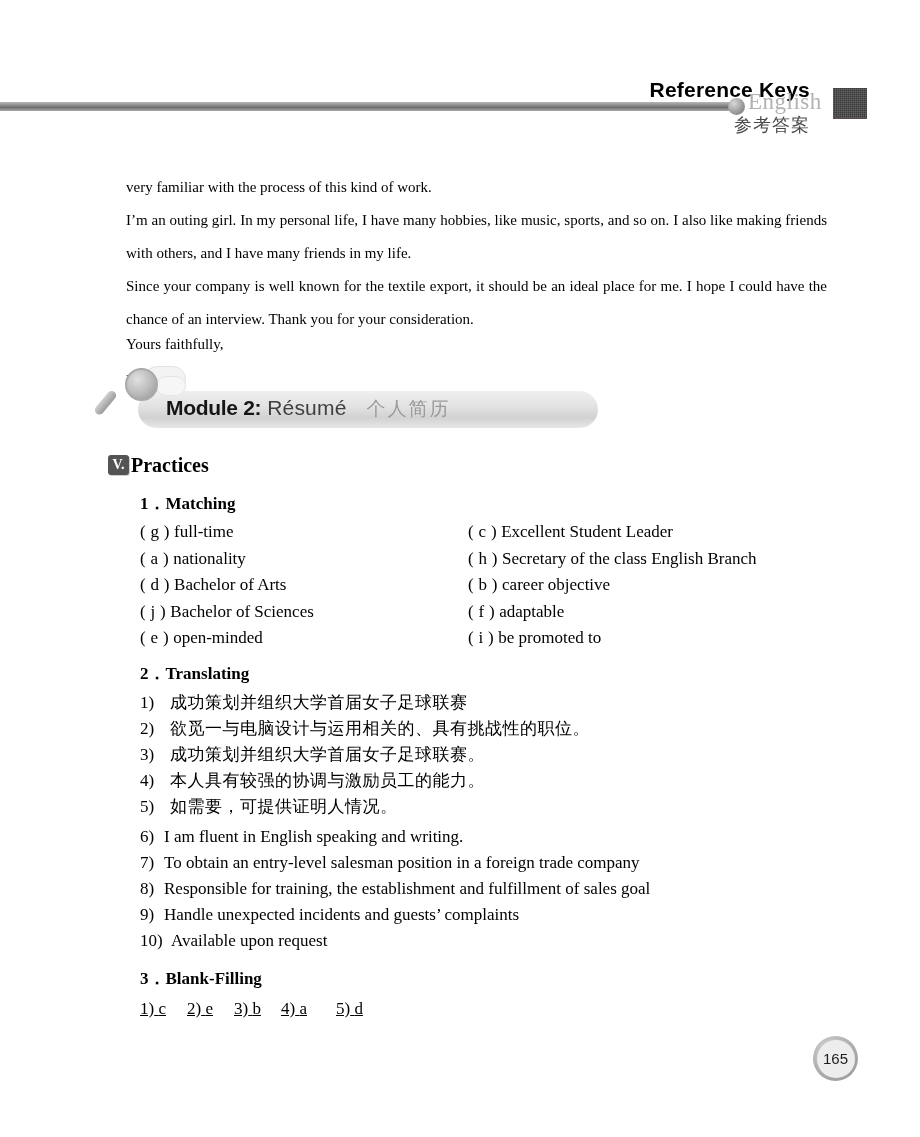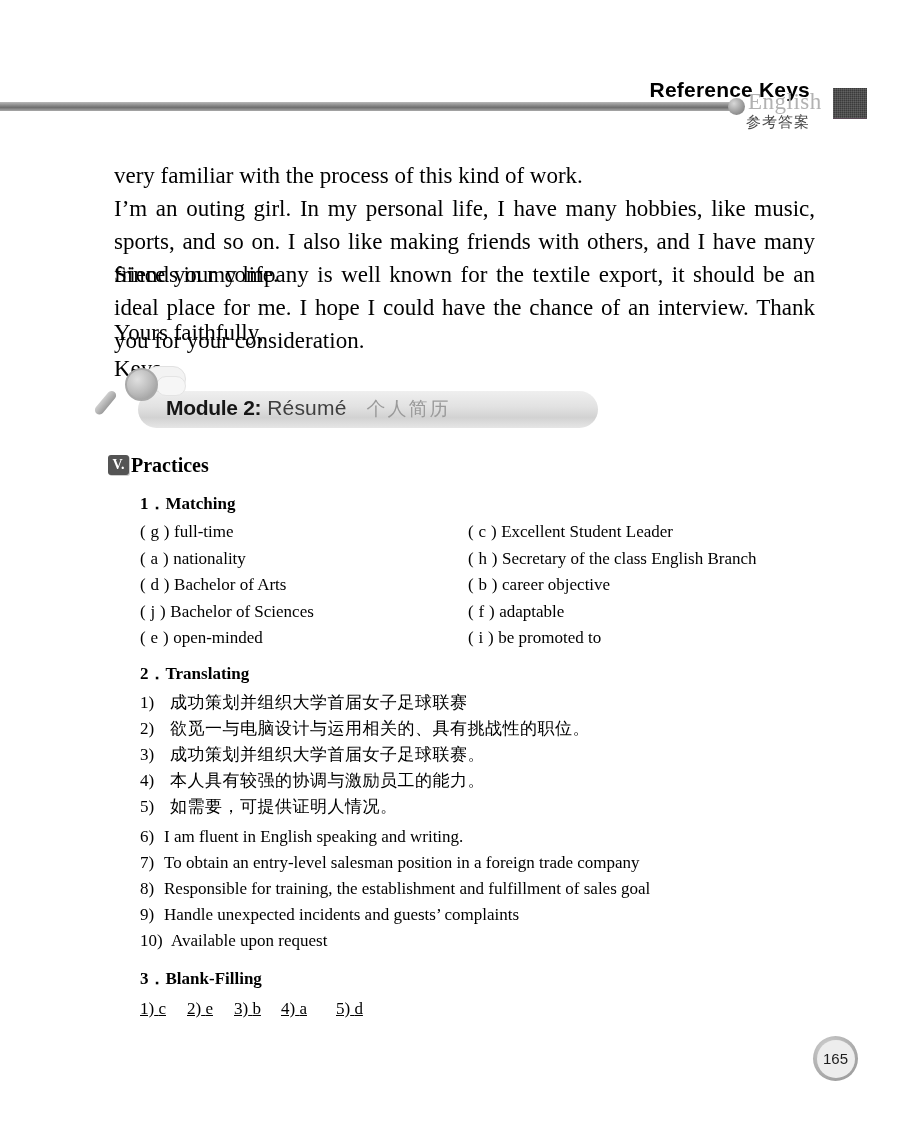--- a/index.html
+++ b/index.html
@@ -63,21 +63,21 @@
     color: #b2b2b2;
     letter-spacing: 0.5px;
   }
   .header-cn {
     position: absolute;
     left: 600px;
     top: 113px;
     width: 210px;
     text-align: right;
     font-family: "DejaVu Sans", "Liberation Sans", sans-serif;
-    font-size: 15px;
+    font-size: 18px;
     color: #4a4a4a;
     letter-spacing: 1px;
   }
   .header-block {
     position: absolute;
     left: 833px;
     top: 88px;
     width: 34px;
     height: 30px;
     background-color: #3b3b3b;
@@ -89,24 +89,24 @@
 
   
   .content {
     position: absolute;
     left: 0;
     top: 0;
     width: 920px;
   }
   p.para {
     position: absolute;
-    margin: 4px;
+    margin: 16px;
     left: 110px;
     width: 701px;
-    font-size: 23px;
+    font-size: 15px;
     line-height: 33px;
     text-align: justify;
     text-justify: inter-word;
   }
   p.para.nojust { text-align: left; }
 
   
   .module-banner {
     position: absolute;
     left: 138px;

